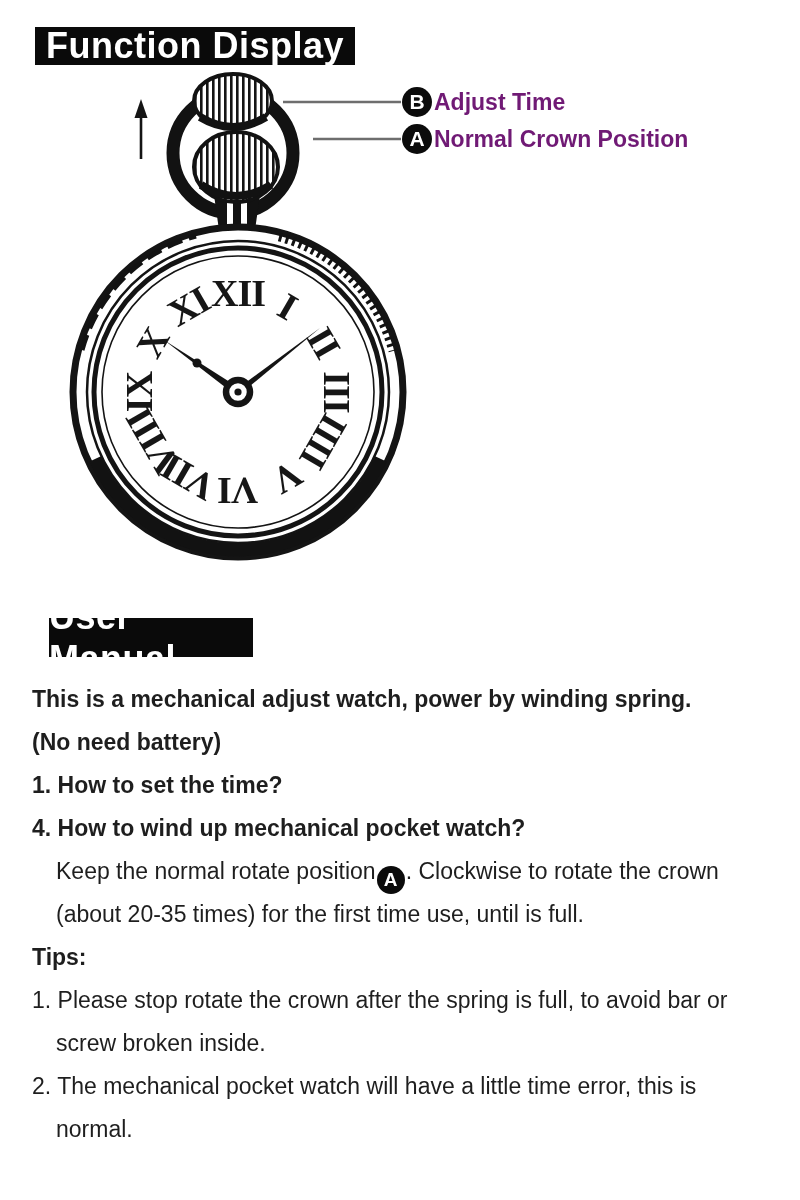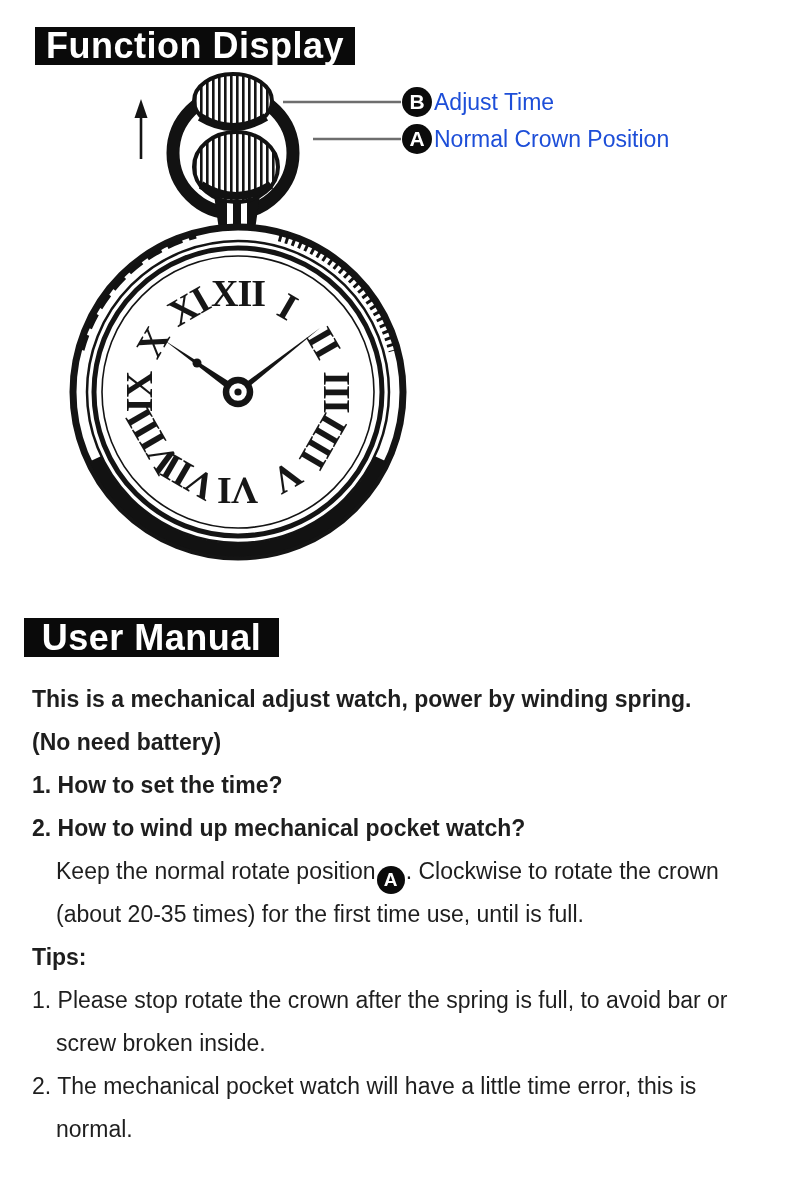--- a/index.html
+++ b/index.html
@@ -2,34 +2,34 @@
 <html><head>
 <meta charset="utf-8">
 <style>
   html,body{margin:0;padding:0;background:#fff;}
   #page{position:relative;width:800px;height:1200px;background:#ffffff;overflow:hidden;
         font-family:"Liberation Sans",sans-serif;color:#1e1e1e;}
   .banner{position:absolute;background:#0a0a0a;color:#ffffff;
           font-weight:700;font-size:36px;letter-spacing:.5px;
           display:flex;align-items:center;justify-content:center;}
   #banner-function{left:35px;top:27px;width:320px;height:38px;}
-  #banner-manual{left:24px;top:618px;width:255px;height:39px;}
+  #banner-manual{left:49px;top:618px;width:204px;height:39px;}
 
   #watch-svg{position:absolute;left:0;top:65px;width:800px;height:540px;}
   .numeral{font-family:"Liberation Serif",serif;font-weight:700;font-size:38px;
            fill:#161616;text-anchor:middle;dominant-baseline:central;letter-spacing:-1px;}
 
   #callouts{position:absolute;left:0;top:0;width:800px;height:200px;}
   .callout-row{position:absolute;left:402px;display:flex;align-items:center;}
   .callout-row.row-0{top:87px;}
   .callout-row.row-1{top:124px;}
   .badge{display:inline-flex;align-items:center;justify-content:center;
          background:#0b0b0b;color:#fff;border-radius:50%;font-weight:700;}
   .callout-row .badge{width:30px;height:30px;font-size:21px;}
-  .callout-label{font-size:23px;color:#1d4ed8;margin-left:2px;white-space:nowrap;}
+  .callout-label{font-size:23px;color:#701a75;margin-left:2px;white-space:nowrap;font-weight:bold;}
 
   #manual-lines{position:absolute;left:32px;top:678px;width:756px;}
   .mline{height:43px;line-height:43px;font-size:23px;white-space:nowrap;font-weight:400;}
   .mline.bold{font-weight:700;}
   .mline.indent{padding-left:24px;}
   .badge.inline{width:28px;height:28px;font-size:19px;vertical-align:-7px;margin:0 1px;}
 </style>
 </head>
 <body>
 
@@ -120,21 +120,21 @@
     </div>
 
   <div id="banner-manual" class="banner">
     <span>User Manual</span>
   </div>
 
   <div id="manual-lines">
       <div class="mline bold"><span>This is a mechanical adjust watch, power by winding spring.</span></div>
       <div class="mline bold"><span>(No need battery)</span></div>
       <div class="mline bold"><span>1. How to set the time?</span></div>
-      <div class="mline bold"><span>2. How to wind up mechanical pocket watch?</span></div>
+      <div class="mline bold"><span>4. How to wind up mechanical pocket watch?</span></div>
       <div class="mline indent"><span>Keep the normal rotate position</span><span class="badge inline">A</span><span>. Clockwise to rotate the crown</span></div>
       <div class="mline indent"><span>(about 20-35 times) for the first time use, until is full.</span></div>
       <div class="mline bold"><span>Tips:</span></div>
       <div class="mline"><span>1. Please stop rotate the crown after the spring is full, to avoid bar or</span></div>
       <div class="mline indent"><span>screw broken inside.</span></div>
       <div class="mline"><span>2. The mechanical pocket watch will have a little time error, this is</span></div>
       <div class="mline indent"><span>normal.</span></div>
     </div>
 
 </div>

